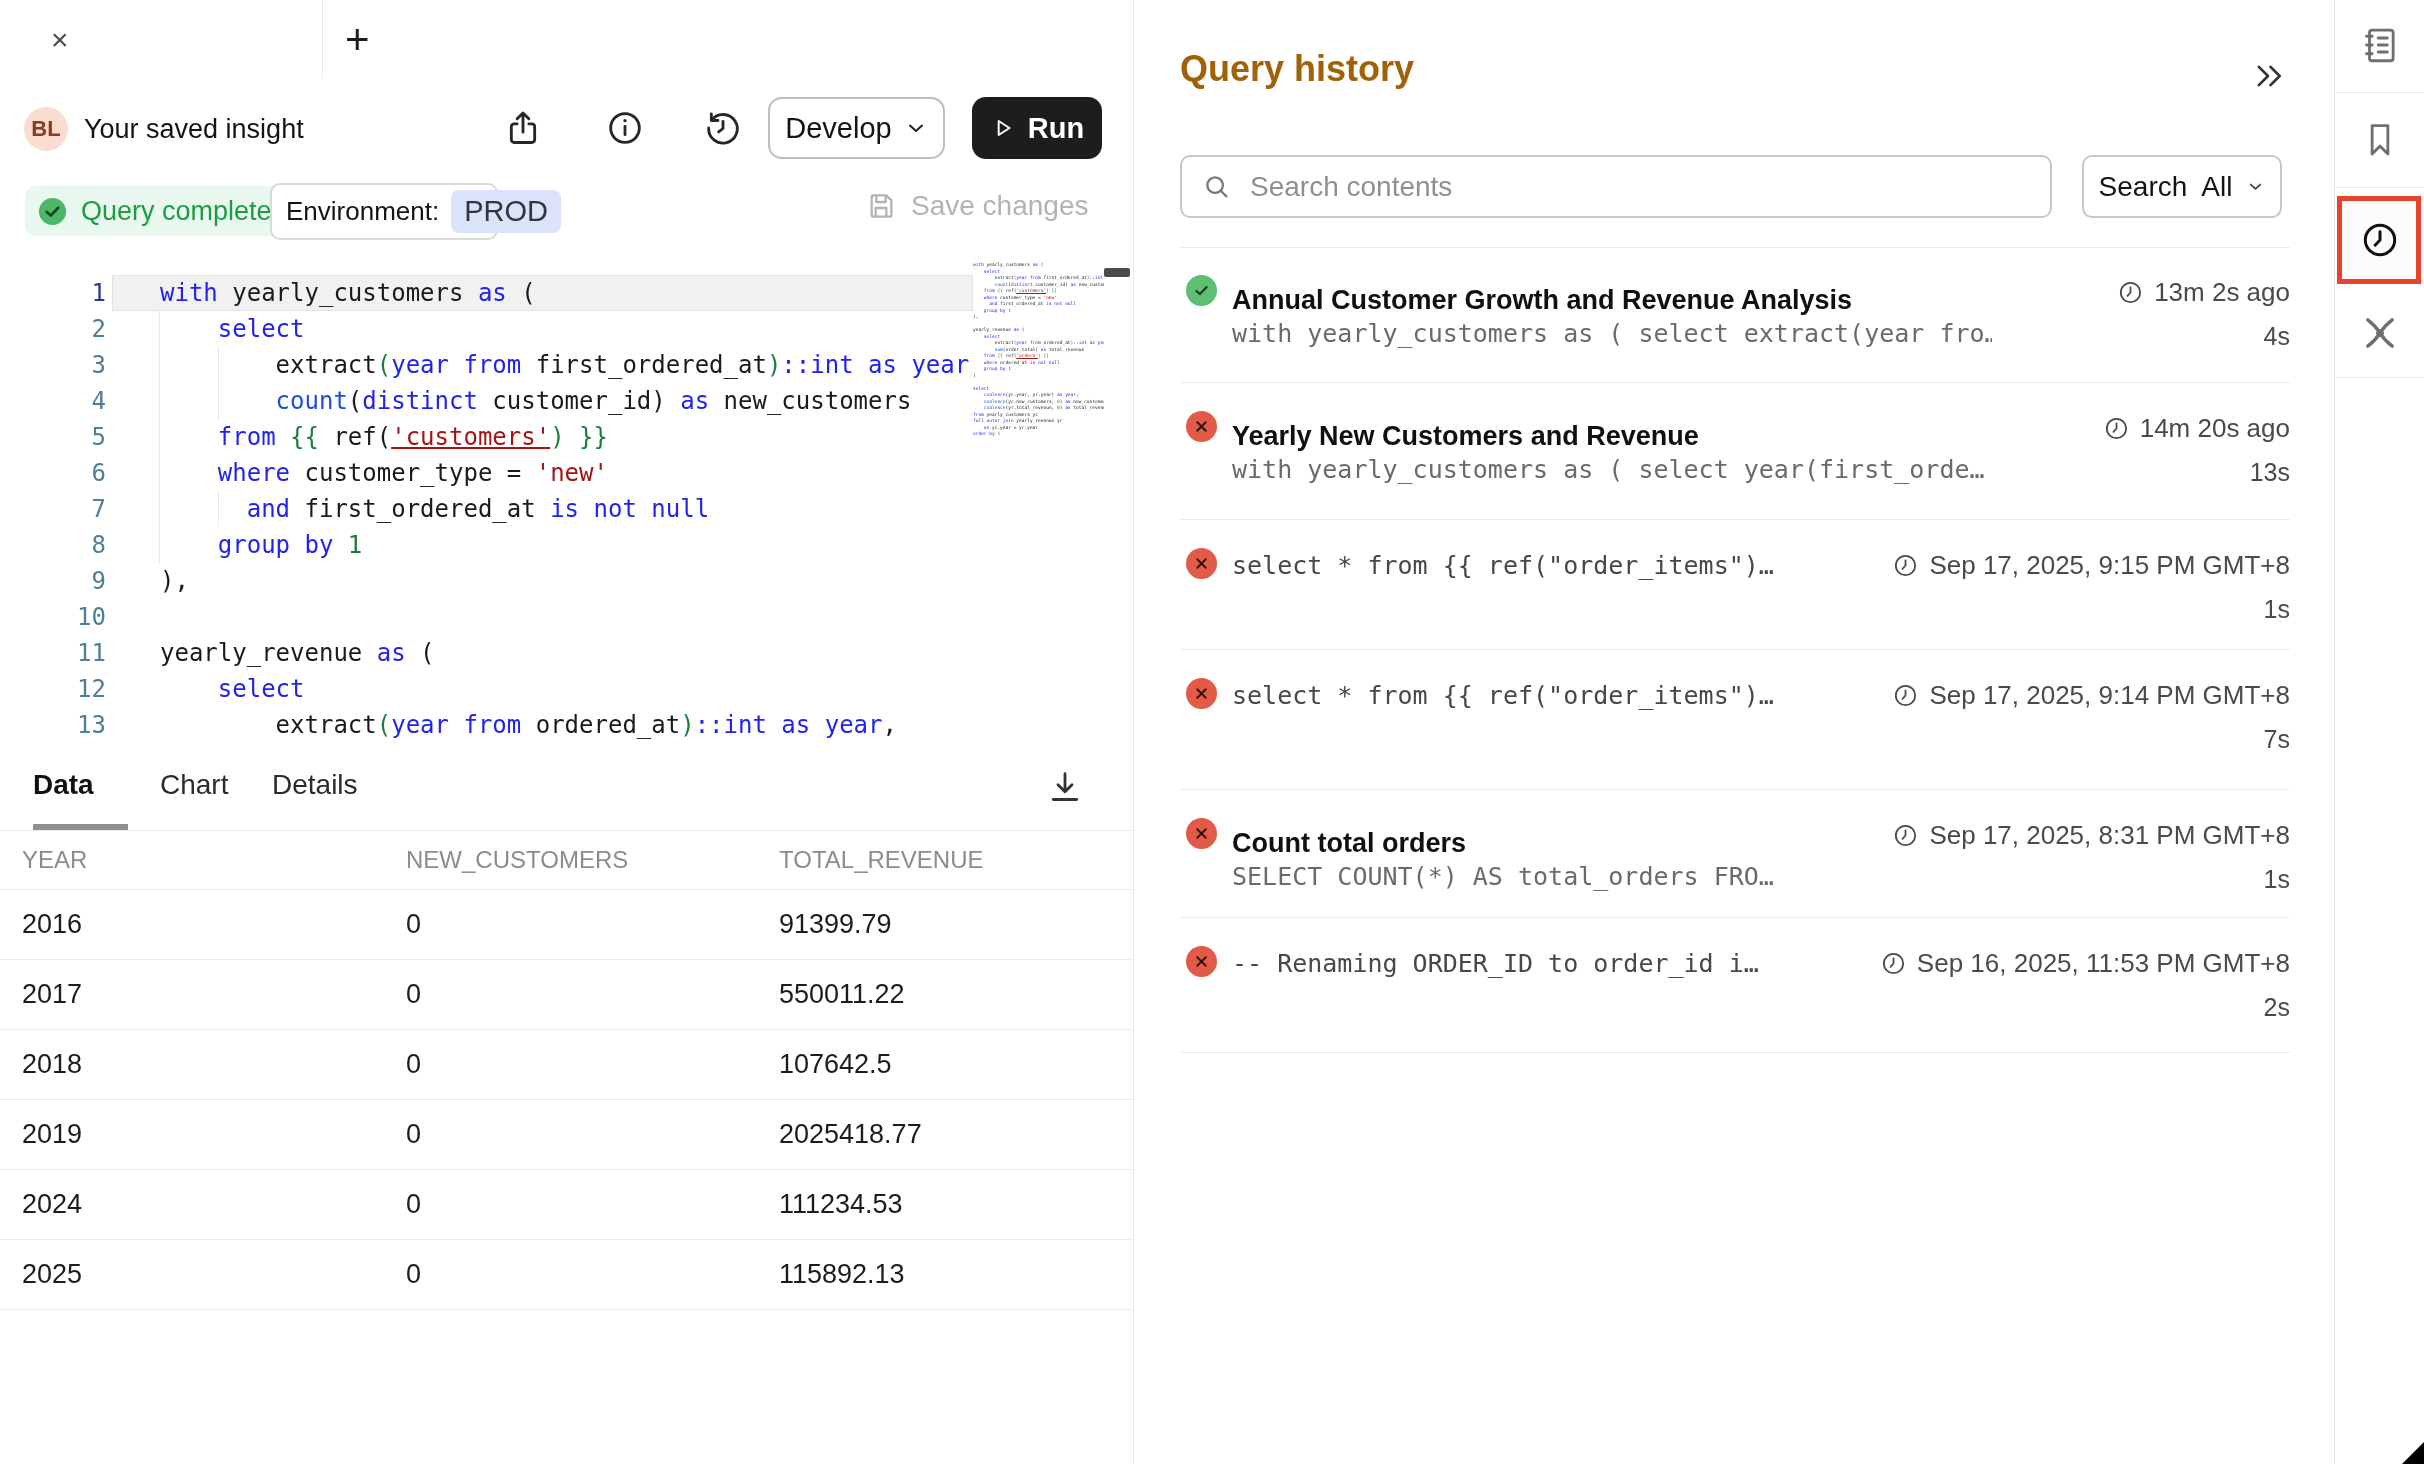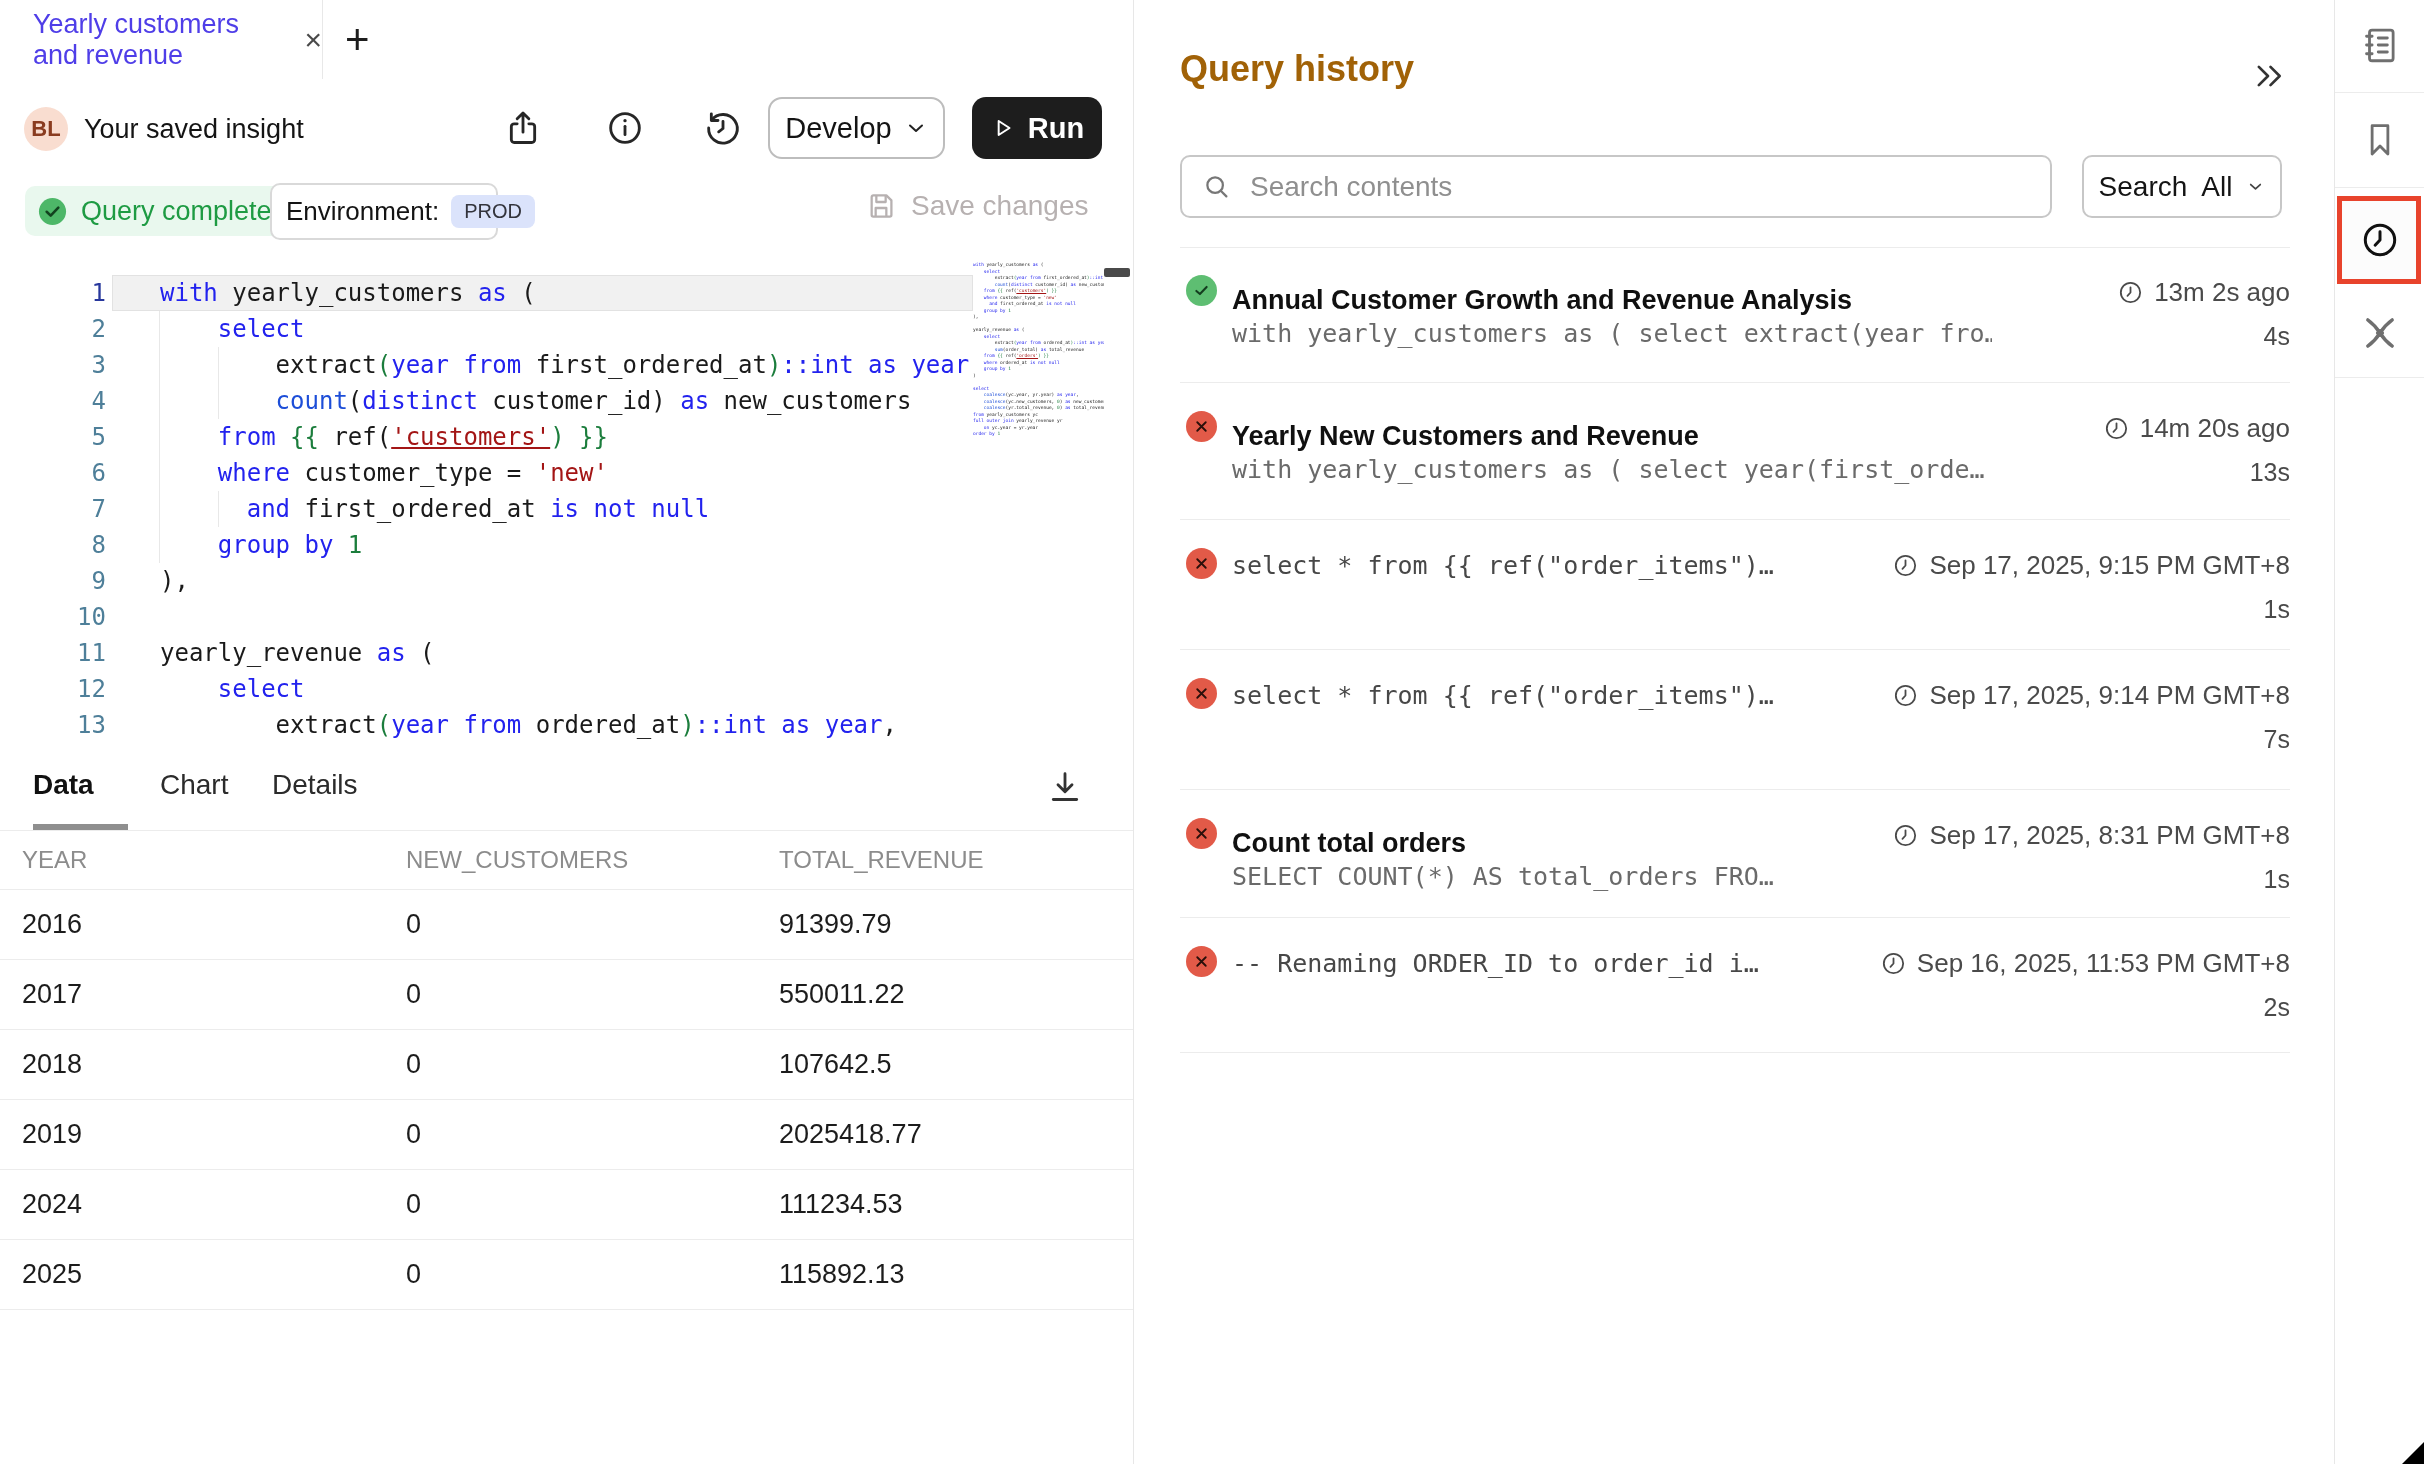--- a/index.html
+++ b/index.html
@@ -31,21 +31,21 @@
            display:flex;align-items:center;justify-content:center;gap:12px;color:#fff;font-size:29px;font-weight:600;}
 
   
   .statusrow{position:absolute;left:0;top:177px;width:1133px;height:73px;background:#fff;}
   .pill-ok{position:absolute;left:25px;top:9px;height:50px;background:#e9f8ee;border-radius:10px;
            display:flex;align-items:center;gap:13px;padding:0 22px 0 12px;}
   .pill-ok-text{color:#1e9b43;font-size:27px;font-weight:500;}
   .env-box{position:absolute;left:270px;top:6px;width:228px;height:57px;border:2px solid #d9d9d9;border-radius:10px;
            display:flex;align-items:center;gap:12px;padding:0 14px;box-sizing:border-box;background:#fff;}
   .env-label{font-size:26px;color:#141414;}
-  .env-pill{background:#dbe3fb;border-radius:8px;padding:5px 13px;font-size:20px;color:#33343c;font-weight:500;}
+  .env-pill{background:#dbe3fb;border-radius:8px;padding:5px 13px;font-size:29px;color:#33343c;font-weight:500;}
   .save-btn{position:absolute;left:865px;top:13px;display:flex;align-items:center;gap:14px;color:#b7b1b1;font-size:28px;font-weight:500;}
 
   
   .editor{position:absolute;left:0;top:250px;width:1133px;height:495px;background:#fff;overflow:hidden;}
   .ed-lines{position:absolute;left:0;top:25px;width:973px;}
   .ed-line{display:flex;height:36px;line-height:36px;font-size:24px;white-space:pre;overflow:hidden;}
   .ed-gutter{width:112px;padding-right:6px;box-sizing:border-box;text-align:right;color:#4e7f99;flex:none;
              font-family:"DejaVu Sans Mono",monospace;}
   .ed-code{flex:1;padding-left:48px;font-family:"DejaVu Sans Mono",monospace;color:#1a1a1a;overflow:hidden;}
   .ed-line.active .ed-code{background:#f1f1f1;box-shadow:inset 0 0 0 1px #e2e2e2;}
@@ -100,21 +100,20 @@
   .rt-highlight{position:absolute;left:2px;top:196px;width:84px;height:88px;border:5px solid #e8432c;box-sizing:border-box;background:#fcfcfc;}
   .corner-tri{position:absolute;right:0;bottom:0;width:0;height:0;border-left:22px solid transparent;border-bottom:22px solid #000;}
 </style>
 </head>
 <body>
 
 <div id="app">
 
   <div class="tabbar">
     <div class="tab">
-      <span class="tab-title">Yearly customers and revenue</span>
       <span class="tab-close">×</span>
     </div>
     <span class="tab-add">+</span>
   </div>
 
   <div class="toolbar"></div>
   <div class="avatar">BL</div>
   <div class="insight-label">Your saved insight</div>
 
   <div class="icon-btn" style="left:503px;top:108px;">

